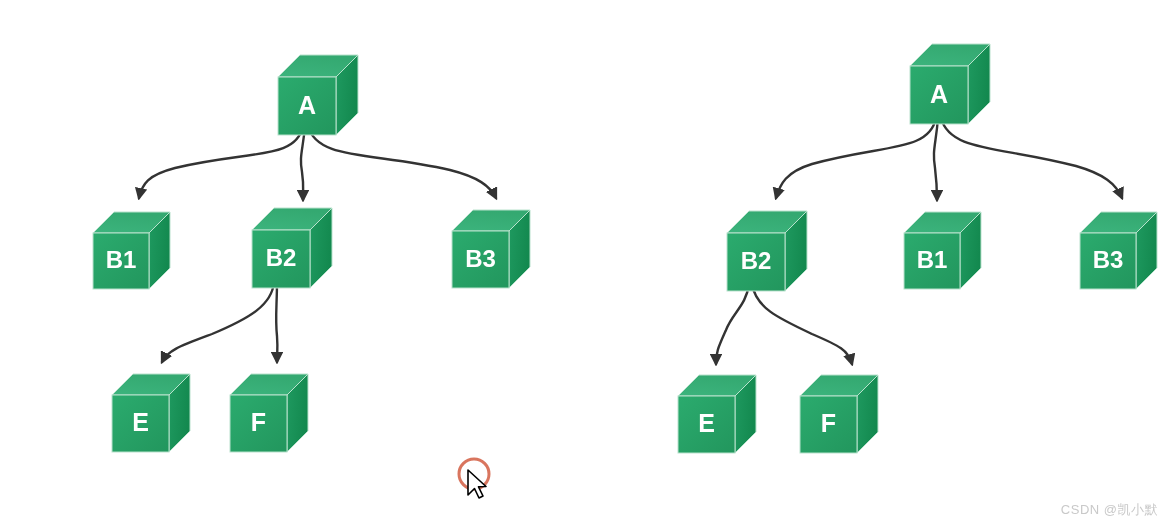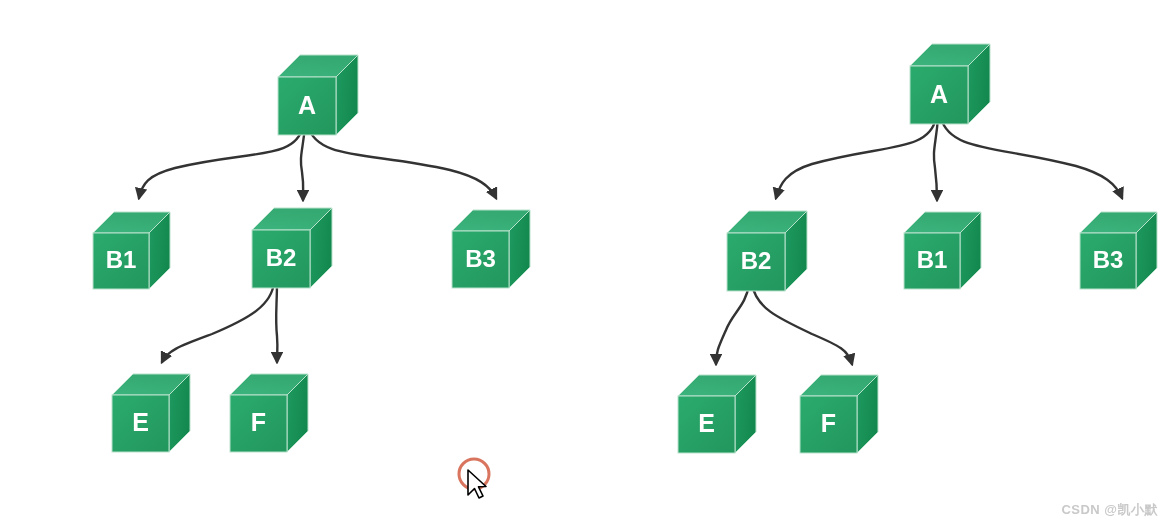--- a/index.html
+++ b/index.html
@@ -30,21 +30,20 @@
   .watermark {
     position: absolute;
     right: 10px;
     bottom: 6px;
     font-size: 13px;
     color: #c9c9c9;
     letter-spacing: 0.5px;
     font-family: "Liberation Sans", sans-serif;
     white-space: nowrap;
     user-select: none;
-    font-weight: bold;
   }
   .cube-label {
     font-family: "Liberation Sans", sans-serif;
     font-weight: bold;
     fill: #ffffff;
     text-anchor: middle;
     dominant-baseline: middle;
   }
 </style>
 </head>

